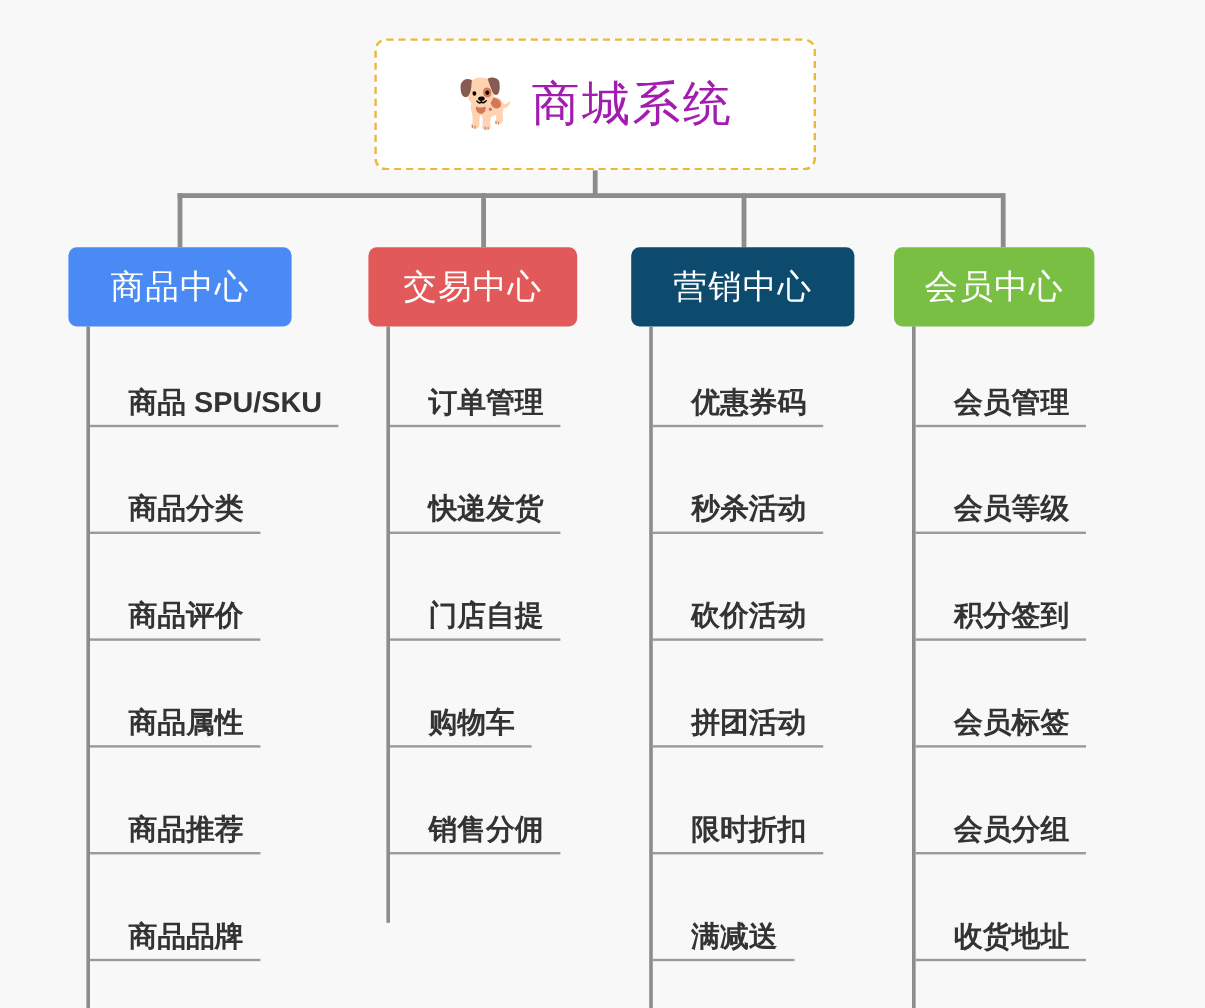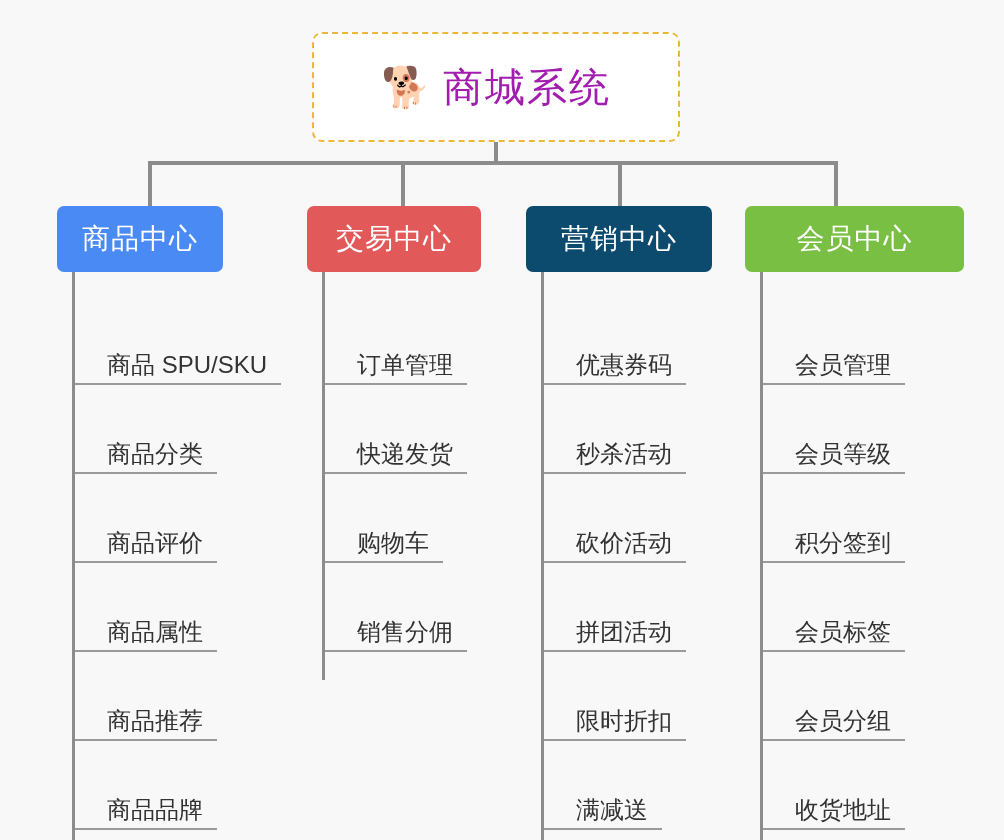--- a/index.html
+++ b/index.html
@@ -96,22 +96,23 @@
   .leaf-list {
     position: relative;
     margin-left: 15px;
     border-left: 3px solid #8c8c8c;
     padding-top: 52px;
   }
   .leaf-item {
     height: 89px;
     box-sizing: border-box;
     display: flex;
-    align-items: center;
-    position: relative;
+    align-items: flex-start;
+    position: relative;
+    font-weight: bold;
   }
   .leaf-label {
     font-size: 24px;
     color: #333333;
     white-space: nowrap;
     padding: 0 14px 6px 32px;
     border-bottom: 2px solid #9a9a9a;
     line-height: 1;
   }
 </style>
@@ -129,21 +130,21 @@
   <div class="conn conn-bus"></div>
   <div id="drops">
       <div class="conn conn-drop" style="left: 148px;"></div>
       <div class="conn conn-drop" style="left: 401px;"></div>
       <div class="conn conn-drop" style="left: 618px;"></div>
       <div class="conn conn-drop" style="left: 834px;"></div>
     </div>
 
   <div id="columns-host">
       <div class="column" style="left: 57px;">
-        <div class="cat-header" style="background: rgb(74, 138, 244); width: 166px;">商品中心</div>
+        <div class="cat-header" style="background: rgb(74, 138, 244); width: 186px;">商品中心</div>
         <div class="leaf-list">
           <div class="leaf-item">
             <span class="leaf-label">商品 SPU/SKU</span>
           </div>
           <div class="leaf-item">
             <span class="leaf-label">商品分类</span>
           </div>
           <div class="leaf-item">
             <span class="leaf-label">商品评价</span>
           </div>
@@ -161,20 +162,23 @@
       <div class="column" style="left: 307px;">
         <div class="cat-header" style="background: rgb(225, 90, 89); width: 174px;">交易中心</div>
         <div class="leaf-list">
           <div class="leaf-item">
             <span class="leaf-label">订单管理</span>
           </div>
           <div class="leaf-item">
             <span class="leaf-label">快递发货</span>
           </div>
           <div class="leaf-item">
+            <span class="leaf-label">门店自提</span>
+          </div>
+          <div class="leaf-item">
             <span class="leaf-label">购物车</span>
           </div>
           <div class="leaf-item">
             <span class="leaf-label">销售分佣</span>
           </div>
         </div>
       </div>
       <div class="column" style="left: 526px;">
         <div class="cat-header" style="background: #0c4a6e; width: 186px;">营销中心</div>
         <div class="leaf-list">
@@ -192,21 +196,21 @@
           </div>
           <div class="leaf-item">
             <span class="leaf-label">限时折扣</span>
           </div>
           <div class="leaf-item">
             <span class="leaf-label">满减送</span>
           </div>
         </div>
       </div>
       <div class="column" style="left: 745px;">
-        <div class="cat-header" style="background: rgb(121, 191, 67); width: 219px; text-align: center;">会员中心</div>
+        <div class="cat-header" style="background: rgb(121, 191, 67); width: 167px; text-align: center;">会员中心</div>
         <div class="leaf-list">
           <div class="leaf-item">
             <span class="leaf-label">会员管理</span>
           </div>
           <div class="leaf-item">
             <span class="leaf-label">会员等级</span>
           </div>
           <div class="leaf-item">
             <span class="leaf-label">积分签到</span>
           </div>

